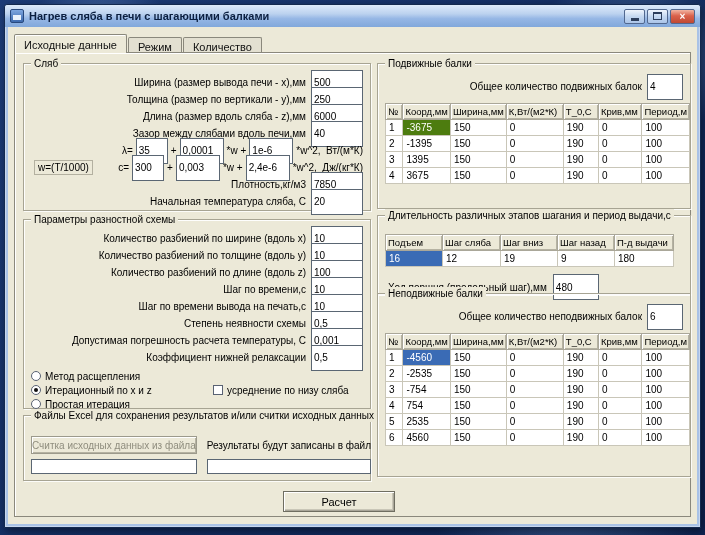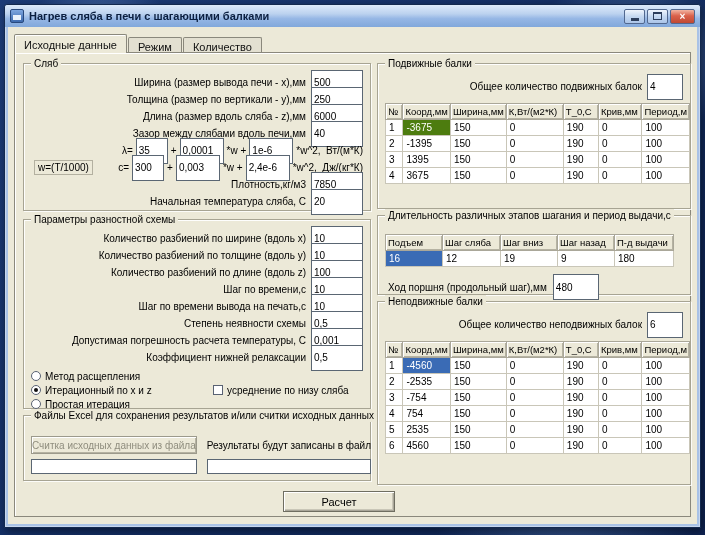--- a/index.html
+++ b/index.html
@@ -98,21 +98,21 @@
   .calc { position:absolute; left:268px; top:438px; width:112px; height:21px;
     background:#ece9d8; border:1px solid #6f6e61; font-family:inherit; font-size:11px; color:#000;
     box-shadow: inset 1px 1px 0 #fff, inset -1px -1px 0 #a9a699, inset -2px -2px 0 #c9c6b7; }
 
   
   .g-slab   { left:8px;   top:10px;  width:348px; height:148px; }
   .g-scheme { left:8px;   top:166px; width:348px; height:190px; }
   .g-excel  { left:8px;   top:362px; width:348px; height:66px; }
   .g-mov    { left:362px; top:10px;  width:314px; height:146px; }
   .g-stage  { left:362px; top:162px; width:314px; height:80px; }
-  .g-fix    { left:362px; top:248px; width:314px; height:184px; }
+  .g-fix    { left:362px; top:240px; width:314px; height:184px; }
 </style>
 </head>
 <body>
 
 <div class="desktop">
   <div class="glow-a"></div>
   <div class="glow-b"></div>
   <div class="glow-c"></div>
 
   <div class="window">

